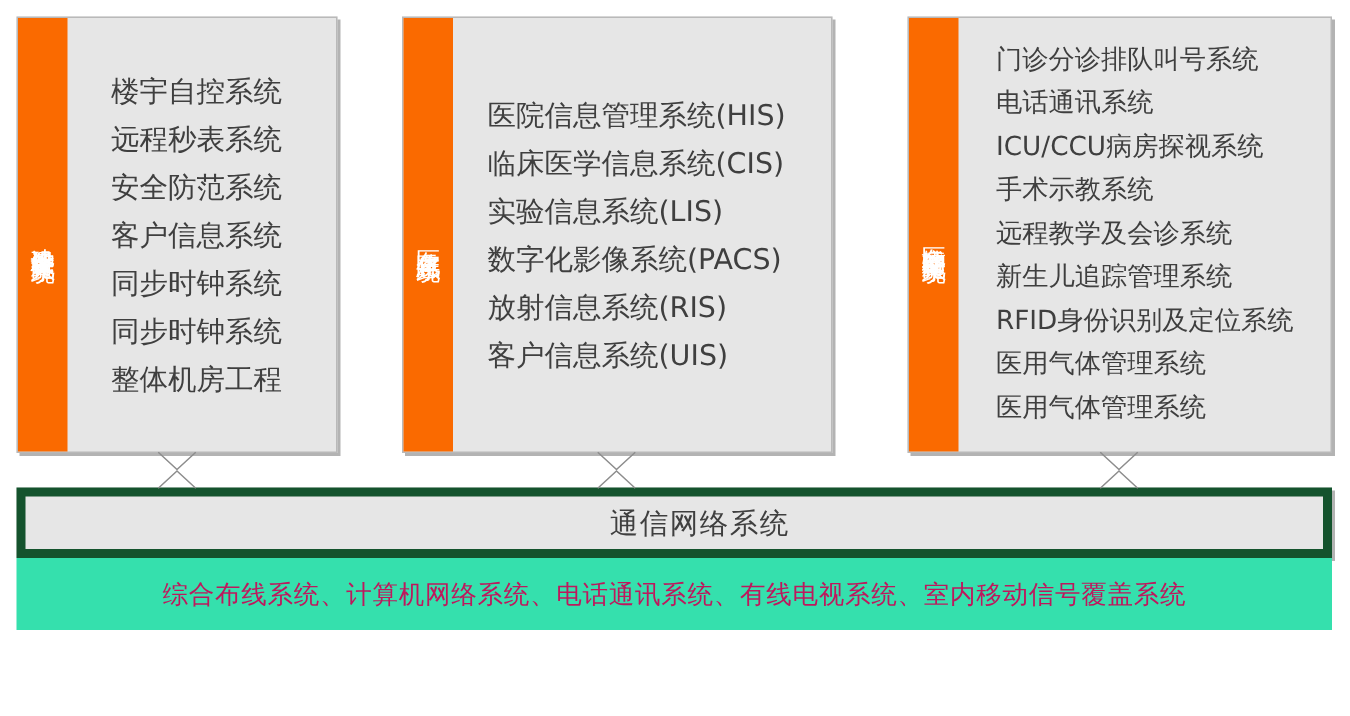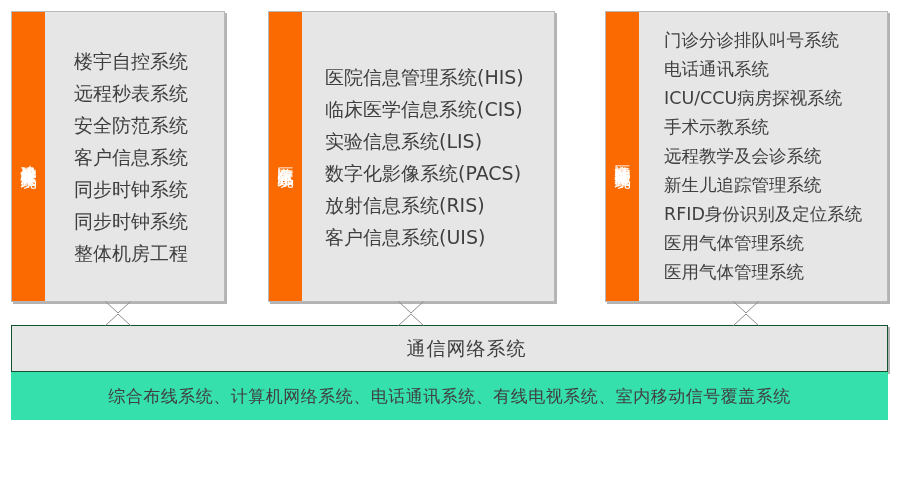--- a/index.html
+++ b/index.html
@@ -92,21 +92,21 @@
 
   
   .comm-bar {
     position: absolute;
     left: 11px;
     top: 325px;
     width: 877px;
     height: 47px;
     box-sizing: border-box;
     background: #e6e6e6;
-    border: 1px solid #14532d;
+    border: 6px solid #14532d;
     box-shadow: 2px 2px 0 0 #b3b3b3;
     display: flex;
     align-items: center;
     justify-content: center;
     padding-left: 34px;
   }
   .comm-bar-text {
     color: #3f3f3f;
     font-size: 19px;
     letter-spacing: 1px;
@@ -128,21 +128,21 @@
     top: 372px;
     width: 877px;
     height: 48px;
     box-sizing: border-box;
     background: #35e0ad;
     display: flex;
     align-items: center;
     justify-content: center;
   }
   .green-bar-text {
-    color: #404040;
+    color: #be185d;
     font-size: 17px;
     letter-spacing: 0.5px;
     white-space: nowrap;
   }
 </style>
 </head>
 <body>
 
 <div id="diagram">
 

